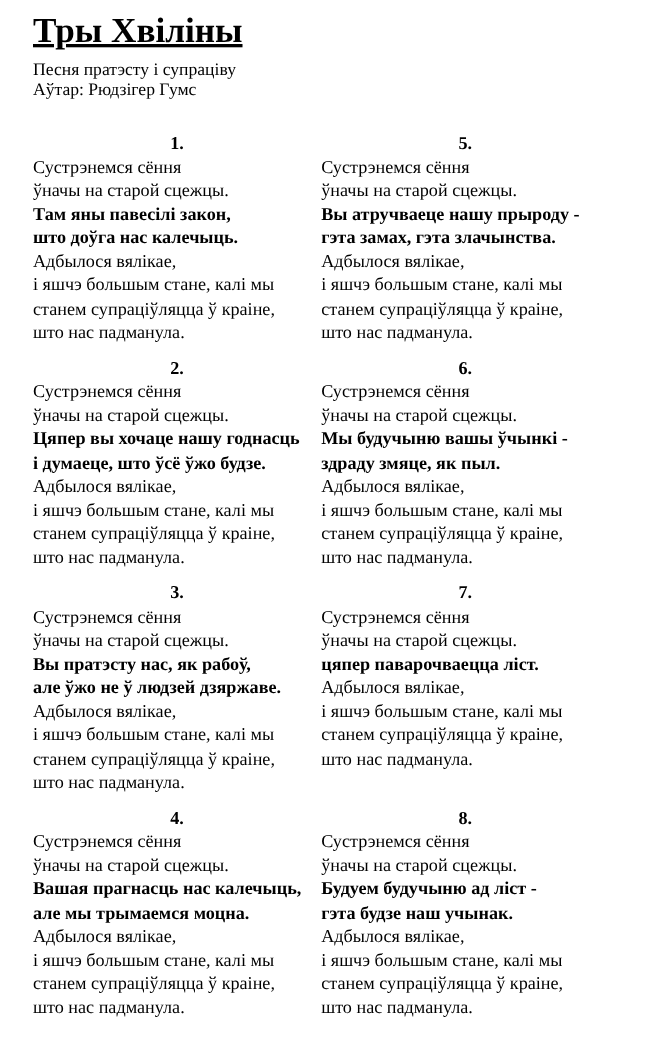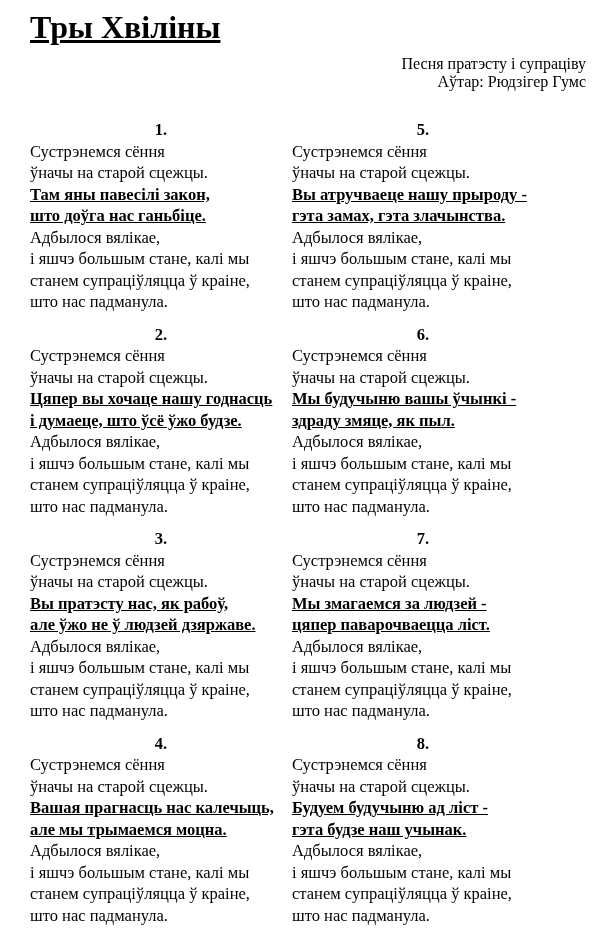--- a/index.html
+++ b/index.html
@@ -19,21 +19,20 @@
   .page-title {
     font-size: 32px;
     font-weight: bold;
     margin: 4px 0 10px 0;
     line-height: 1.1;
     text-decoration: underline;
   }
   .subline {
     font-size: 16px;
     line-height: 18px;
-    text-align: right;
   }
   .verses {
     margin-top: 28px;
     display: grid;
     grid-template-columns: 262px 262px;
     grid-template-rows: repeat(4, auto);
     grid-auto-flow: column;
   }
   .verse {
     margin-bottom: 11px;
@@ -44,39 +43,38 @@
     font-size: 16.5px;
     line-height: 21.5px;
   }
   .verse-line {
     font-size: 16.5px;
     line-height: 21.5px;
     white-space: nowrap;
   }
   .verse-line.bold {
     font-weight: bold;
-    text-decoration: underline;
   }
 </style>
 </head>
 <body>
 
 <div class="page">
   <h1 class="page-title">Тры Хвіліны</h1>
   <div class="subline">Песня пратэсту і супраціву</div>
   <div class="subline">Аўтар: Рюдзігер Гумс</div>
 
   <div class="verses">
 
     <div class="verse">
       <div class="verse-number">1.</div>
       <div class="verse-line">Сустрэнемся сёння</div>
       <div class="verse-line">ўначы на старой сцежцы.</div>
       <div class="verse-line bold">Там яны павесілі закон,</div>
-      <div class="verse-line bold">што доўга нас ганьбіце.</div>
+      <div class="verse-line bold">што доўга нас калечыць.</div>
       <div class="verse-line">Адбылося вялікае,</div>
       <div class="verse-line">і яшчэ большым стане, калі мы</div>
       <div class="verse-line">станем супраціўляцца ў краіне,</div>
       <div class="verse-line">што нас падманула.</div>
     </div>
 
     <div class="verse">
       <div class="verse-number">2.</div>
       <div class="verse-line">Сустрэнемся сёння</div>
       <div class="verse-line">ўначы на старой сцежцы.</div>
@@ -133,21 +131,20 @@
       <div class="verse-line">Адбылося вялікае,</div>
       <div class="verse-line">і яшчэ большым стане, калі мы</div>
       <div class="verse-line">станем супраціўляцца ў краіне,</div>
       <div class="verse-line">што нас падманула.</div>
     </div>
 
     <div class="verse">
       <div class="verse-number">7.</div>
       <div class="verse-line">Сустрэнемся сёння</div>
       <div class="verse-line">ўначы на старой сцежцы.</div>
-      <div class="verse-line bold">Мы змагаемся за людзей -</div>
       <div class="verse-line bold">цяпер паварочваецца ліст.</div>
       <div class="verse-line">Адбылося вялікае,</div>
       <div class="verse-line">і яшчэ большым стане, калі мы</div>
       <div class="verse-line">станем супраціўляцца ў краіне,</div>
       <div class="verse-line">што нас падманула.</div>
     </div>
 
     <div class="verse">
       <div class="verse-number">8.</div>
       <div class="verse-line">Сустрэнемся сёння</div>

